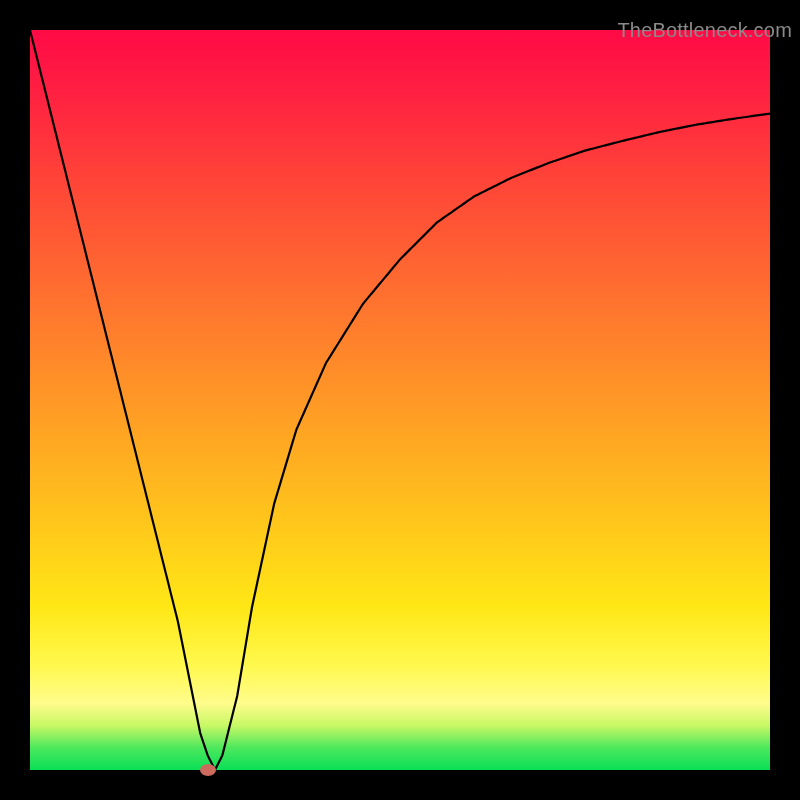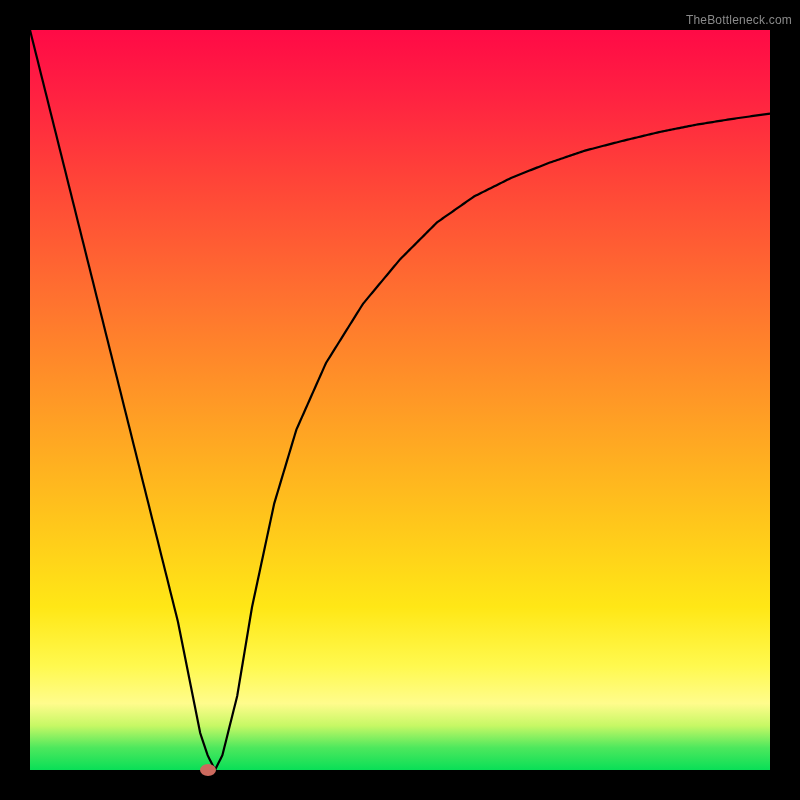--- a/index.html
+++ b/index.html
@@ -35,24 +35,24 @@
       #ffe716 78%,
       #fff94f 86%,
       #fffc8c 91%,
       #c7f865 94%,
       #4de85d 97%,
       #09df57 100%
     );
   }
   .watermark {
     position: absolute;
-    top: 13px;
+    top: 19px;
     right: 8px;
     color: #8a8a8a;
-    font-size: 12px;
+    font-size: 20px;
     font-weight: 500;
     letter-spacing: 0.2px;
     user-select: none;
   }
   svg.curve {
     position: absolute;
     left: 0;
     top: 0;
     width: 740px;
     height: 740px;

